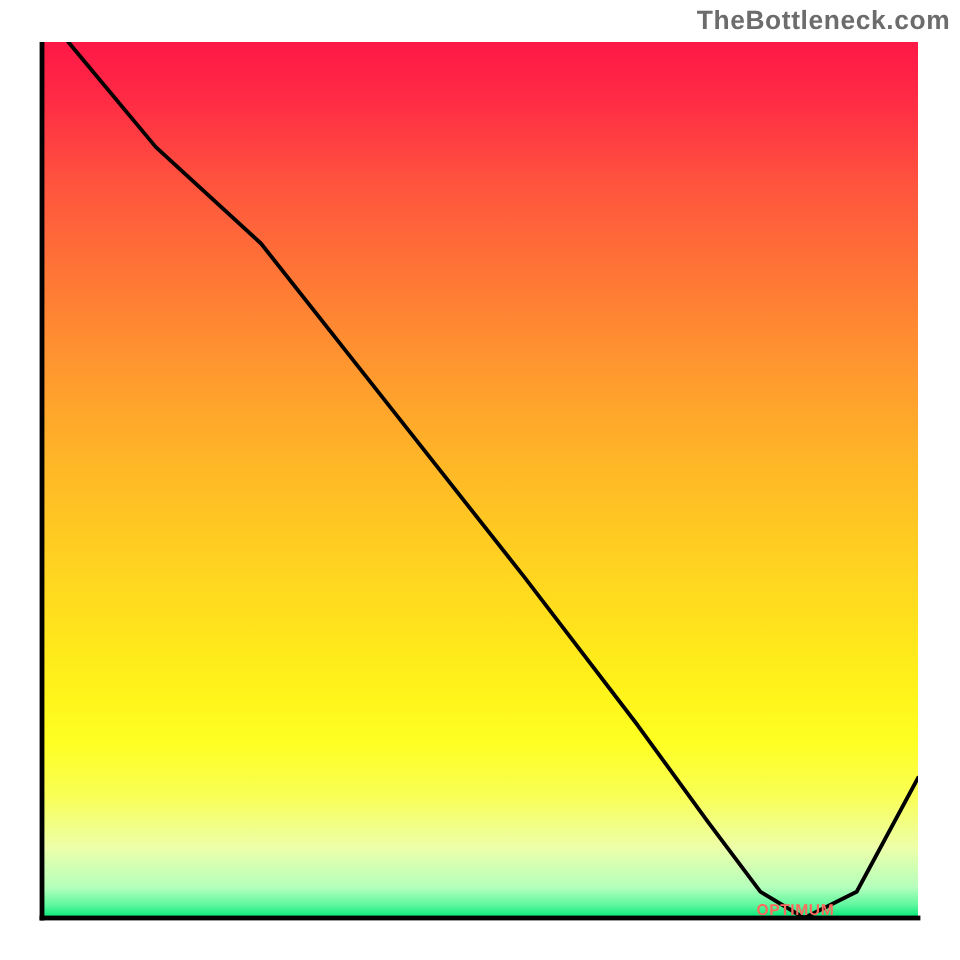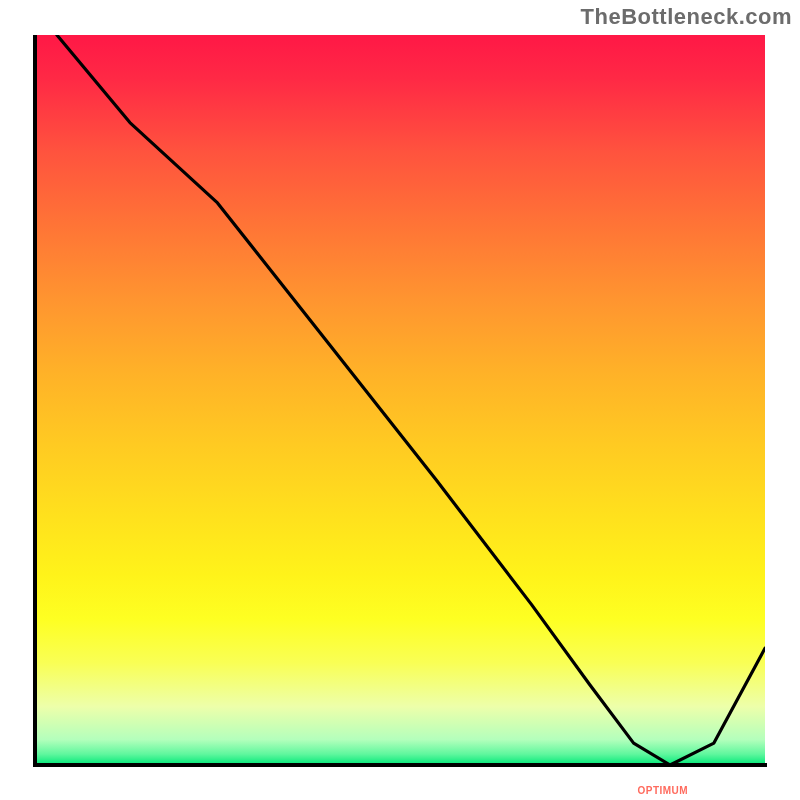--- a/index.html
+++ b/index.html
@@ -79,26 +79,25 @@
     position: absolute;
     left: 0;
     top: 0;
     width: 100%;
     height: 100%;
   }
   .marker {
     position: absolute;
     transform: translate(-50%, -50%);
     font-family: Arial, Helvetica, sans-serif;
-    font-size: 10px;
+    font-size: 13px;
     font-weight: bold;
     color: #ff6b5e;
     letter-spacing: 0.5px;
     white-space: nowrap;
-    margin-top: 32px;
   }
 </style>
 </head>
 <body>
 <div class="wrapper">
 
   <div class="attribution">TheBottleneck.com</div>
 
   <div class="plot-area">
     <div class="gradient-bg"></div>

